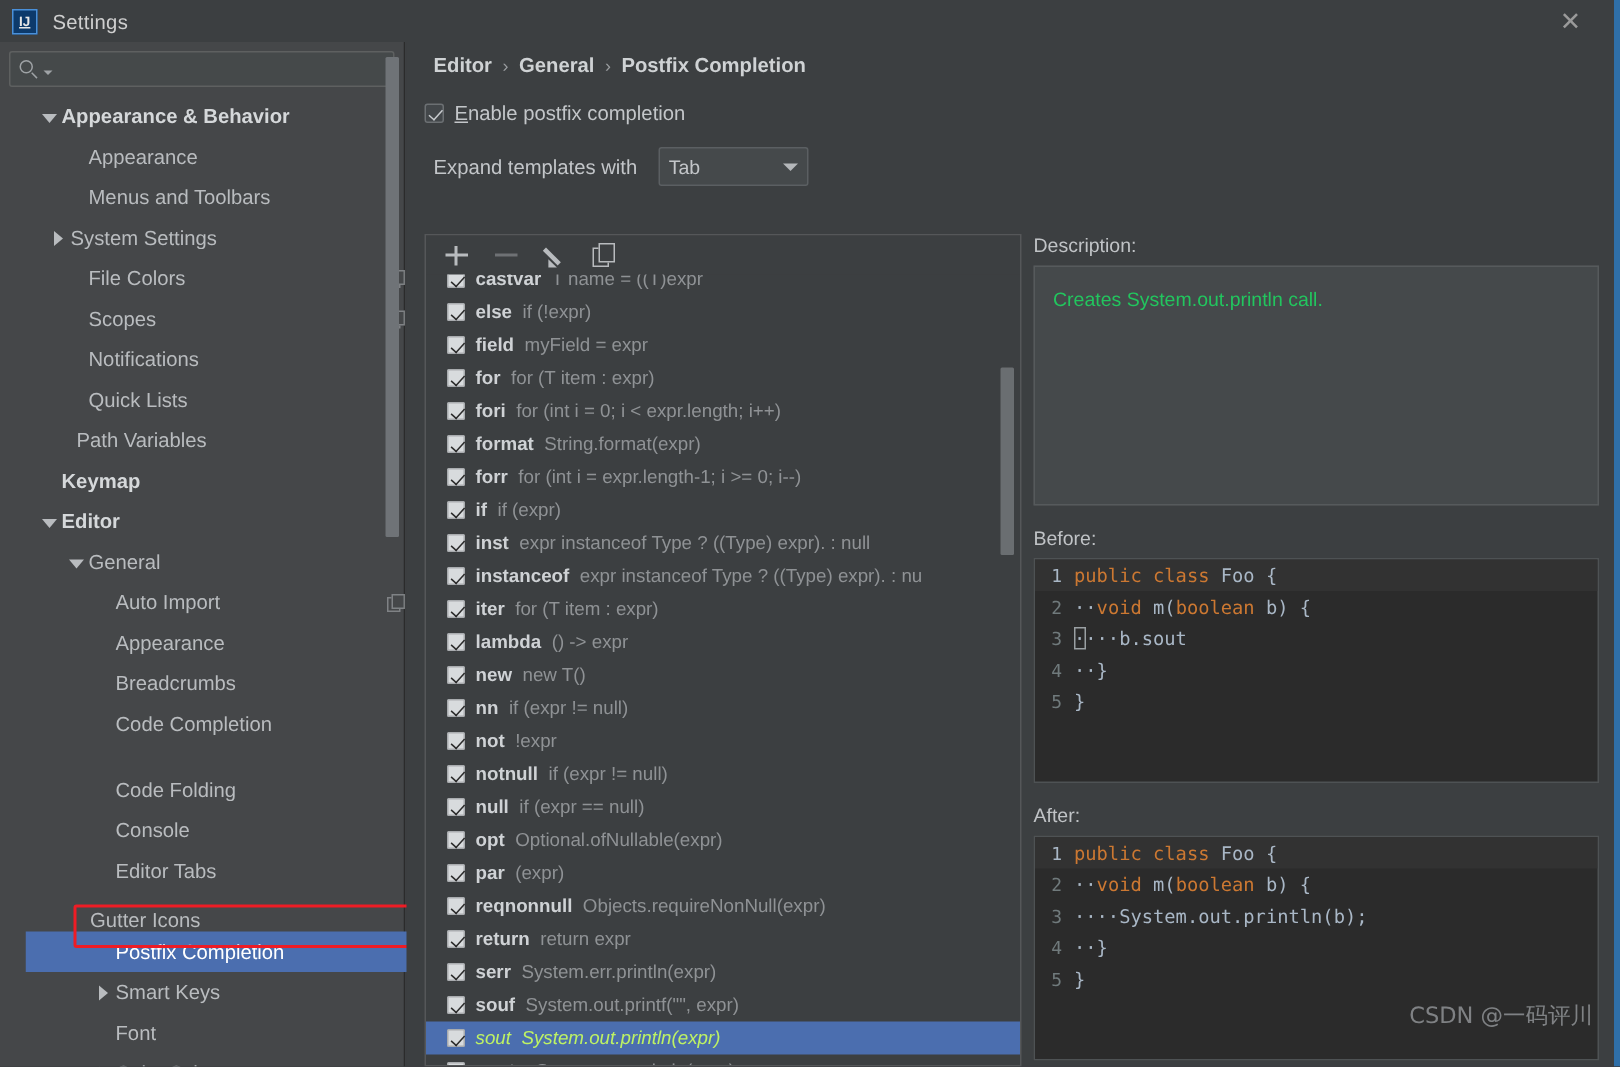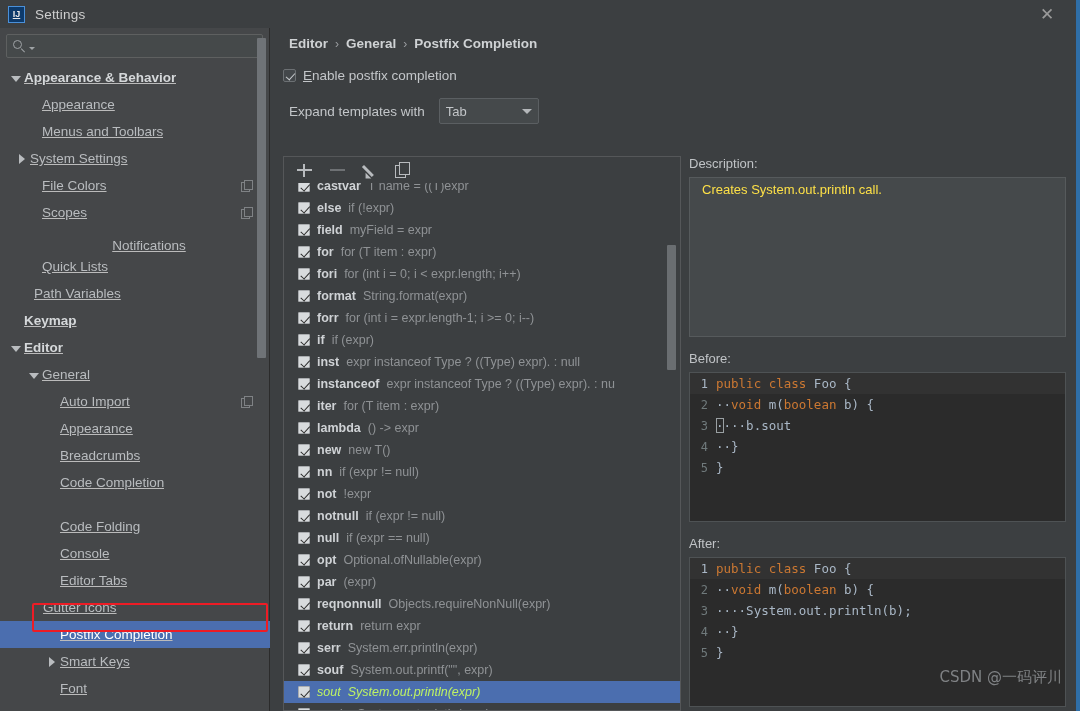--- a/index.html
+++ b/index.html
@@ -75,23 +75,22 @@
     border-left: 3px solid transparent; border-right: 3px solid transparent;
     border-top: 3.5px solid #9fa3a6;
   }
   .search-input {
     flex: 1; background: transparent; border: none; outline: none;
     color: #bbbbbb; font-size: 12.5px; padding-left: 4px;
     font-family: "Liberation Sans", sans-serif;
   }
 
   .tree {
-    position: absolute; left: 0; top: 36px; width: 270px; bottom: 0;
+    position: absolute; left: 17px; top: 36px; width: 270px; bottom: 0;
     overflow: hidden;
-    text-decoration: underline;
   }
   .tree-row {
     position: relative; height: 27px; display: flex; align-items: center;
     font-size: 13.5px; color: #b9bcbf; cursor: default; white-space: nowrap;
   }
   .tree-row.sel { background: #4b6eaf; color: #ffffff; }
   .tree-row.bold { font-weight: bold; color: #d5d8da; }
   .tw {
     width: 12px; height: 12px; position: relative; flex: none; margin-right: 2px;
   }
@@ -220,21 +219,21 @@
   }
 
   
   .rightcol {
     position: absolute; left: 418px; top: 128px; right: 10px; bottom: 0;
   }
   .sec-label { font-size: 13px; color: #c0c3c6; margin-bottom: 6px; }
   .panel-box {
     background: #45494b; border: 1px solid #565a5c;
   }
-  .desc-box { height: 160px; padding: 4px 12px; font-size: 13px; color: #fde047; }
+  .desc-box { height: 160px; padding: 14px 12px; font-size: 13px; color: #22c55e; }
   .code-box {
     background: #2b2b2b; border: 1px solid #4e5254;
     font-family: "DejaVu Sans Mono", monospace; font-size: 12.5px;
     position: relative; overflow: hidden;
   }
   .cl { display: flex; height: 21px; align-items: center; }
   .cl.hl { background: #323232; }
   .gut {
     width: 26px; text-align: right; padding-right: 8px;
     color: #707a7c; flex: none; font-size: 12px;
@@ -296,21 +295,21 @@
           <div class="tree-row" style="padding-left: 28px;">
             <span class="tw"></span>
             <span class="tree-label">File Colors</span>
             <span class="copy-badge"></span>
           </div>
           <div class="tree-row" style="padding-left: 28px;">
             <span class="tw"></span>
             <span class="tree-label">Scopes</span>
             <span class="copy-badge"></span>
           </div>
-          <div class="tree-row" style="padding-left: 28px; flex-direction: column;">
+          <div class="tree-row" style="padding-left: 28px;">
             <span class="tw"></span>
             <span class="tree-label">Notifications</span>
           </div>
           <div class="tree-row" style="padding-left: 28px;">
             <span class="tw"></span>
             <span class="tree-label">Quick Lists</span>
           </div>
           <div class="tree-row" style="padding-left: 20px;">
             <span class="tw"></span>
             <span class="tree-label">Path Variables</span>
@@ -349,21 +348,21 @@
             <span class="tree-label">Code Folding</span>
           </div>
           <div class="tree-row" style="padding-left: 46px;">
             <span class="tw"></span>
             <span class="tree-label">Console</span>
           </div>
           <div class="tree-row" style="padding-left: 46px;">
             <span class="tw"></span>
             <span class="tree-label">Editor Tabs</span>
           </div>
-          <div class="tree-row" style="padding-left: 29px;">
+          <div class="tree-row" style="padding-left: 29px; align-items: flex-end;">
             <span class="tw"></span>
             <span class="tree-label">Gutter Icons</span>
           </div>
           <div class="tree-row sel" style="padding-left: 46px;">
             <span class="tw"></span>
             <span class="tree-label">Postfix Completion</span>
           </div>
           <div class="sel-outline" style="top: 539px;"></div>
           <div class="tree-row" style="padding-left: 46px;">
             <span class="tw right"></span>

